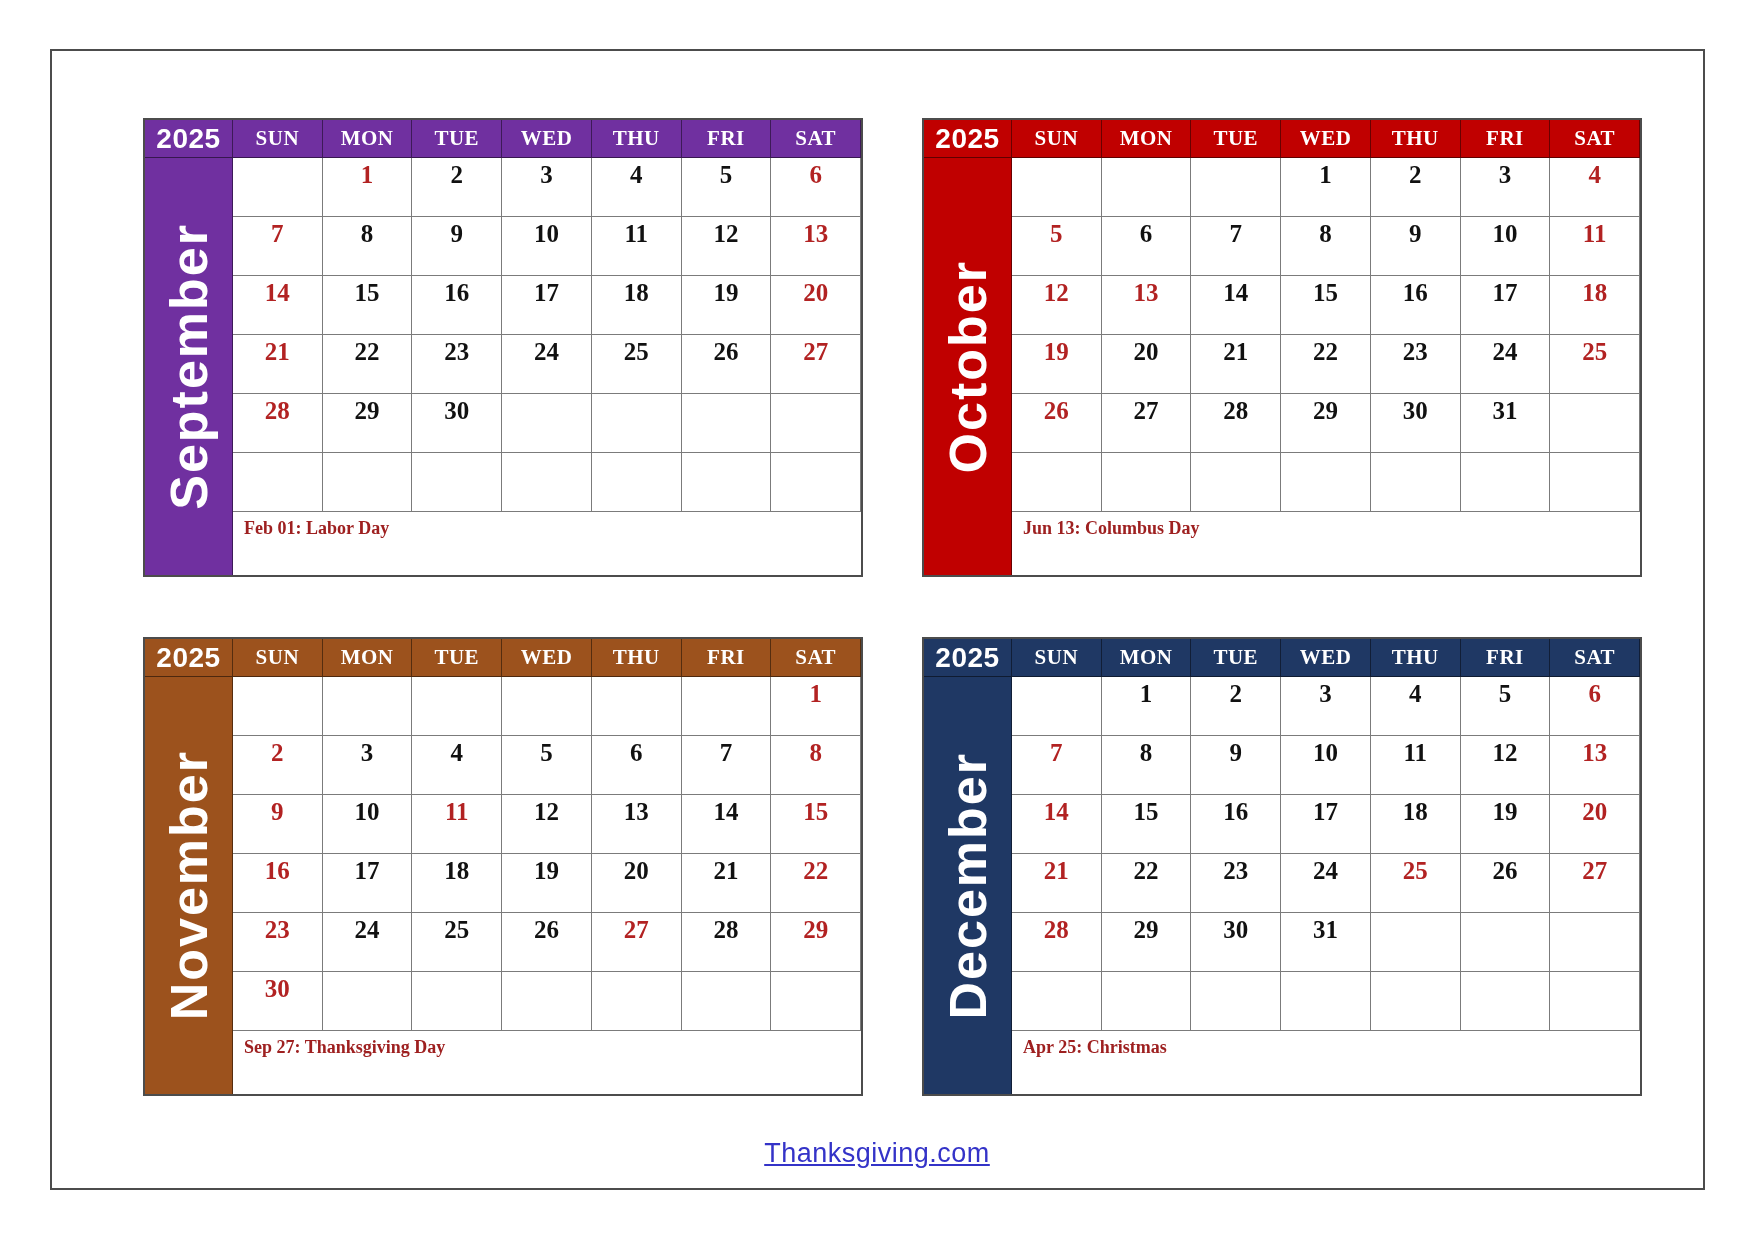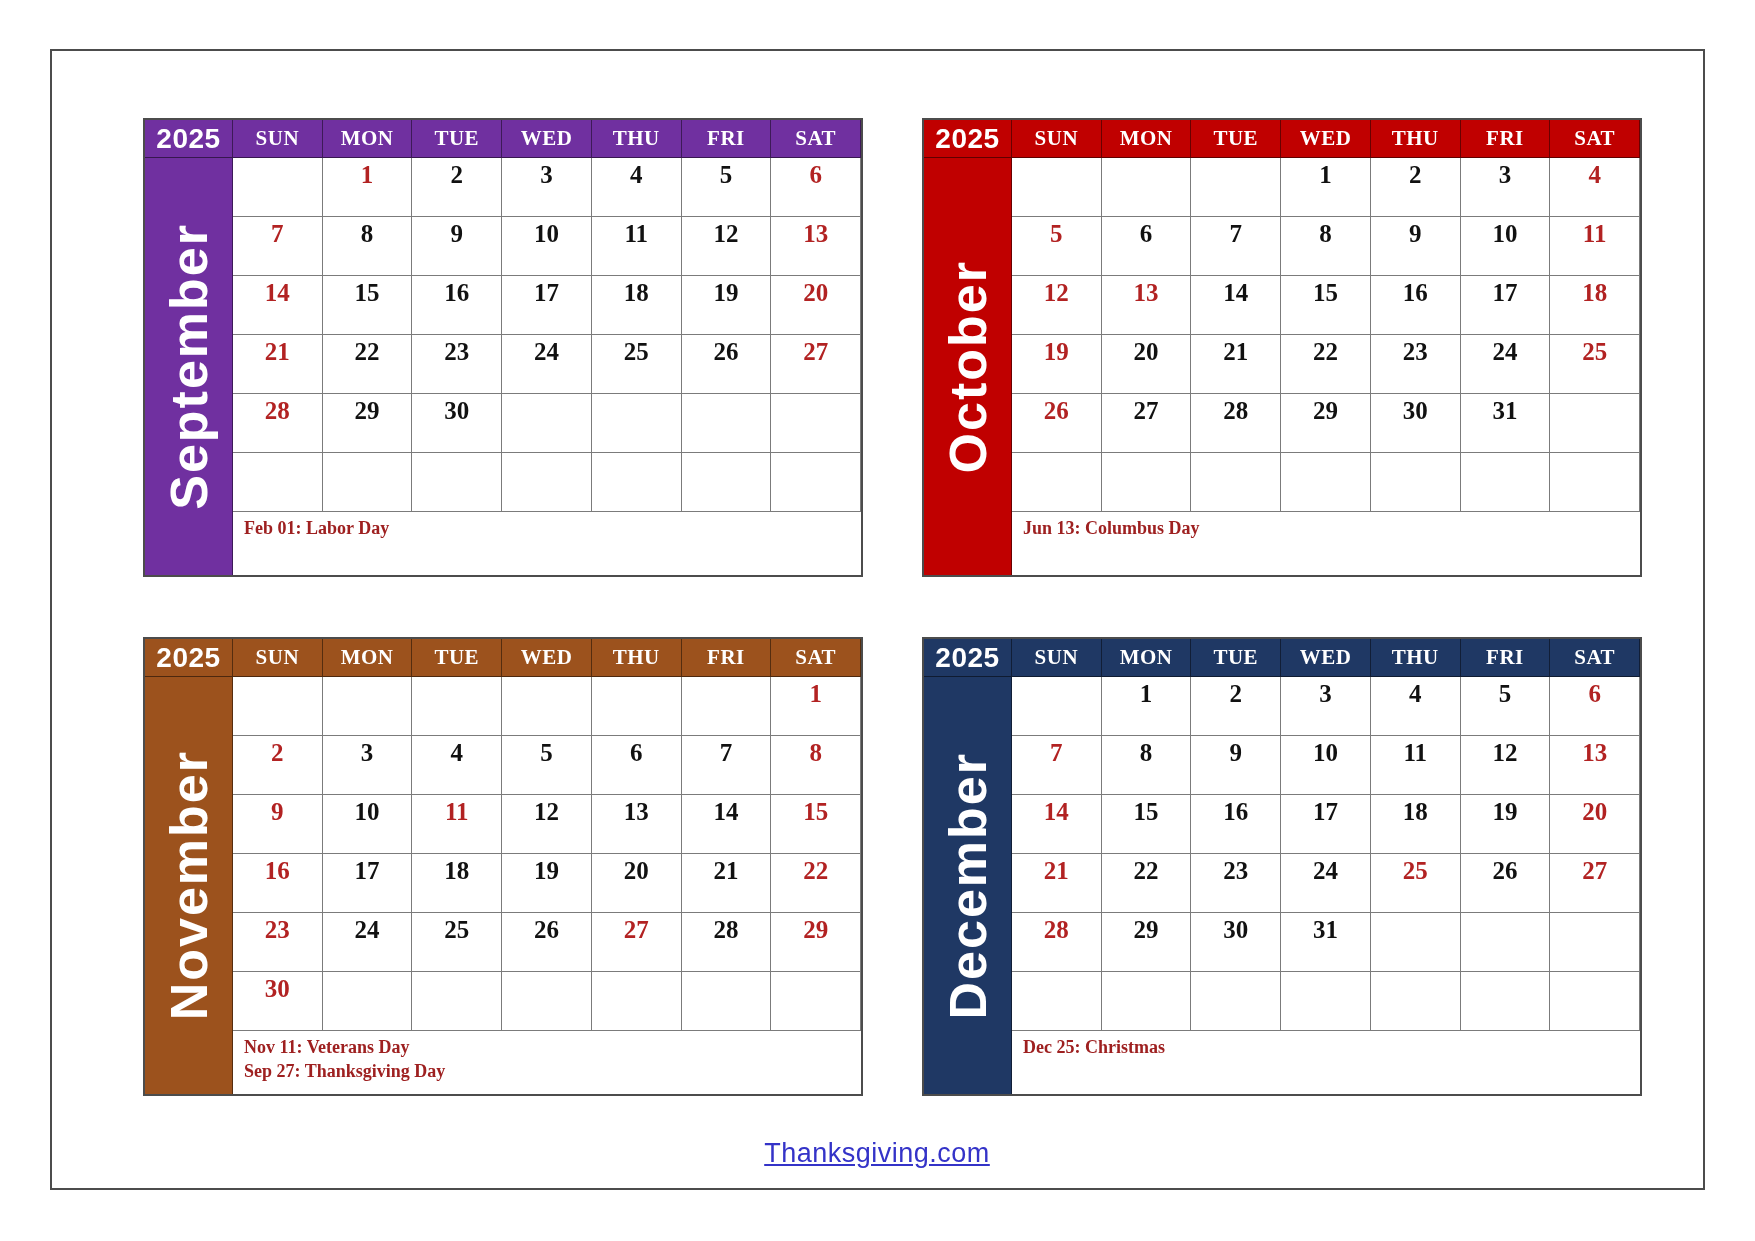--- a/index.html
+++ b/index.html
@@ -233,21 +233,20 @@
       <div class="cell date-cell" style="grid-area: 6 / 7;">28</div>
       <div class="cell date-cell red" style="grid-area: 6 / 8;">29</div>
       <div class="cell date-cell red" style="grid-area: 7 / 2;">30</div>
       <div class="cell date-cell" style="grid-area: 7 / 3;"></div>
       <div class="cell date-cell" style="grid-area: 7 / 4;"></div>
       <div class="cell date-cell" style="grid-area: 7 / 5;"></div>
       <div class="cell date-cell" style="grid-area: 7 / 6;"></div>
       <div class="cell date-cell" style="grid-area: 7 / 7;"></div>
       <div class="cell date-cell" style="grid-area: 7 / 8;"></div>
       <div class="cell holiday-area">
-        <div class="holiday-note">Nov 11: Veterans Day</div>
         <div class="holiday-note">Sep 27: Thanksgiving Day</div>
       </div>
     </div>
     <div class="calendar" style="left: 922px; top: 637px;">
       <div class="cell year-badge" style="background: rgb(31, 56, 100);">2025</div>
       <div class="cell day-header" style="background: rgb(31, 56, 100); grid-area: 1 / 2;">SUN</div>
       <div class="cell day-header" style="background: rgb(31, 56, 100); grid-area: 1 / 3;">MON</div>
       <div class="cell day-header" style="background: rgb(31, 56, 100); grid-area: 1 / 4;">TUE</div>
       <div class="cell day-header" style="background: rgb(31, 56, 100); grid-area: 1 / 5;">WED</div>
       <div class="cell day-header" style="background: rgb(31, 56, 100); grid-area: 1 / 6;">THU</div>
@@ -292,17 +291,17 @@
       <div class="cell date-cell" style="grid-area: 6 / 7;"></div>
       <div class="cell date-cell" style="grid-area: 6 / 8;"></div>
       <div class="cell date-cell" style="grid-area: 7 / 2;"></div>
       <div class="cell date-cell" style="grid-area: 7 / 3;"></div>
       <div class="cell date-cell" style="grid-area: 7 / 4;"></div>
       <div class="cell date-cell" style="grid-area: 7 / 5;"></div>
       <div class="cell date-cell" style="grid-area: 7 / 6;"></div>
       <div class="cell date-cell" style="grid-area: 7 / 7;"></div>
       <div class="cell date-cell" style="grid-area: 7 / 8;"></div>
       <div class="cell holiday-area">
-        <div class="holiday-note">Dec 25: Christmas</div>
+        <div class="holiday-note">Apr 25: Christmas</div>
       </div>
     </div>
   </div>
 <a class="footer-link" href="#">Thanksgiving.com</a>
 
 </body></html>

